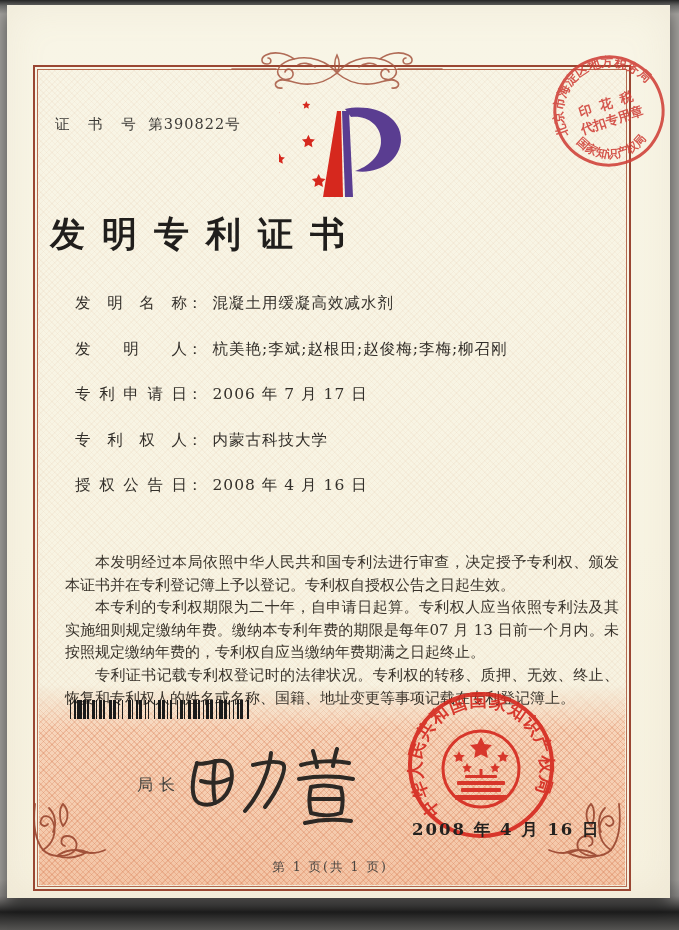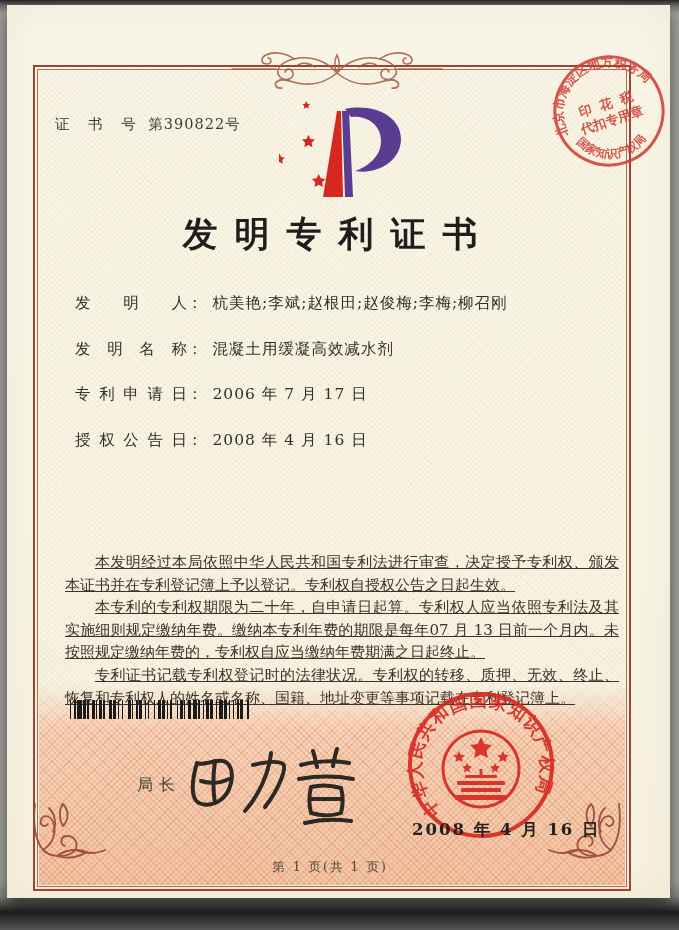--- a/index.html
+++ b/index.html
@@ -37,33 +37,33 @@
   .corner-flourish{position:absolute;width:78px;height:72px;}
   .corner-bl{left:22px;bottom:34px;}
   .corner-br{right:45px;bottom:34px;transform:scaleX(-1);}
   .cert-no{
     position:absolute;left:48px;top:110px;font-size:14.5px;color:#3c3a36;
     letter-spacing:1px;
   }
   .cert-no .spaced{letter-spacing:7px;}
   .logo{position:absolute;left:272px;top:96px;width:140px;height:104px;}
   .title{
-    position:absolute;left:26px;top:206px;width:594px;text-align:center;
+    position:absolute;left:26px;top:206px;width:594px;text-align:left;
     font-size:35px;font-weight:bold;color:#201e1c;letter-spacing:17px;text-indent:17px;
   }
   .fields{position:absolute;left:68px;top:288px;width:520px;}
   .frow{height:45.5px;font-size:15.5px;color:#332f2a;white-space:nowrap;}
   .flabel{display:inline-block;width:112px;text-align:justify;text-align-last:justify;vertical-align:top;}
   .fcolon{display:inline-block;margin-right:10px;}
   .fvalue{letter-spacing:1px;}
   .body-text{
     position:absolute;left:58px;top:546px;width:554px;
     font-size:15px;line-height:22.6px;color:#3a342c;text-align:justify;
   }
-  .body-text p{margin:0;text-indent:2em;text-decoration:underline;}
+  .body-text p{margin:0;text-indent:2em;}
   .barcode{position:absolute;left:63px;top:695px;width:334px;height:19px;display:flex;align-items:stretch;}
   .barcode i{display:block;height:100%;}
   .sign-area{position:absolute;left:100px;top:726px;width:230px;height:100px;margin-left:24px;}
   .sign-title{position:absolute;left:6px;top:44px;font-size:16px;color:#42403c;letter-spacing:6px;}
   .signature-svg{position:absolute;left:52px;top:0;width:178px;height:100px;}
   .seal-svg{position:absolute;left:398px;top:684px;width:152px;height:152px;opacity:.9;}
   .issue-date{
     position:absolute;left:405px;top:814px;font-size:16.5px;font-weight:bold;
     color:#24221f;letter-spacing:2px;
   }
@@ -155,27 +155,30 @@
     <text x="58" y="72" font-size="13" fill="#d04038" font-weight="bold" text-anchor="middle" font-family="'DejaVu Sans',sans-serif">代扣专用章</text>
     <text font-size="11.5" fill="#d04038" font-weight="bold" font-family="'DejaVu Sans',sans-serif">
       <textPath href="#taxBottom" startOffset="4">国家知识产权局</textPath>
     </text>
   </svg>
 
   <div class="title">发明专利证书</div>
 
   <div class="fields">
     <div class="frow">
+      <span class="flabel">发明名称</span><span class="fcolon">：</span><span class="fvalue">混凝土用缓凝高效减水剂</span>
+    </div>
+    <div class="frow">
       <span class="flabel">发明人</span><span class="fcolon">：</span><span class="fvalue">杭美艳;李斌;赵根田;赵俊梅;李梅;柳召刚</span>
     </div>
     <div class="frow">
-      <span class="flabel">发明名称</span><span class="fcolon">：</span><span class="fvalue">混凝土用缓凝高效减水剂</span>
-    </div>
-    <div class="frow">
       <span class="flabel">专利申请日</span><span class="fcolon">：</span><span class="fvalue">2006 年 7 月 17 日</span>
+    </div>
+    <div class="frow">
+      <span class="flabel">专利权人</span><span class="fcolon">：</span><span class="fvalue">内蒙古科技大学</span>
     </div>
     <div class="frow">
       <span class="flabel">授权公告日</span><span class="fcolon">：</span><span class="fvalue">2008 年 4 月 16 日</span>
     </div>
   </div>
 
   <div class="body-text">
     <p>本发明经过本局依照中华人民共和国专利法进行审查，决定授予专利权、颁发本证书并在专利登记簿上予以登记。专利权自授权公告之日起生效。</p>
     <p>本专利的专利权期限为二十年，自申请日起算。专利权人应当依照专利法及其实施细则规定缴纳年费。缴纳本专利年费的期限是每年07 月 13 日前一个月内。未按照规定缴纳年费的，专利权自应当缴纳年费期满之日起终止。</p>
     <p>专利证书记载专利权登记时的法律状况。专利权的转移、质押、无效、终止、恢复和专利权人的姓名或名称、国籍、地址变更等事项记载在专利登记簿上。</p>

